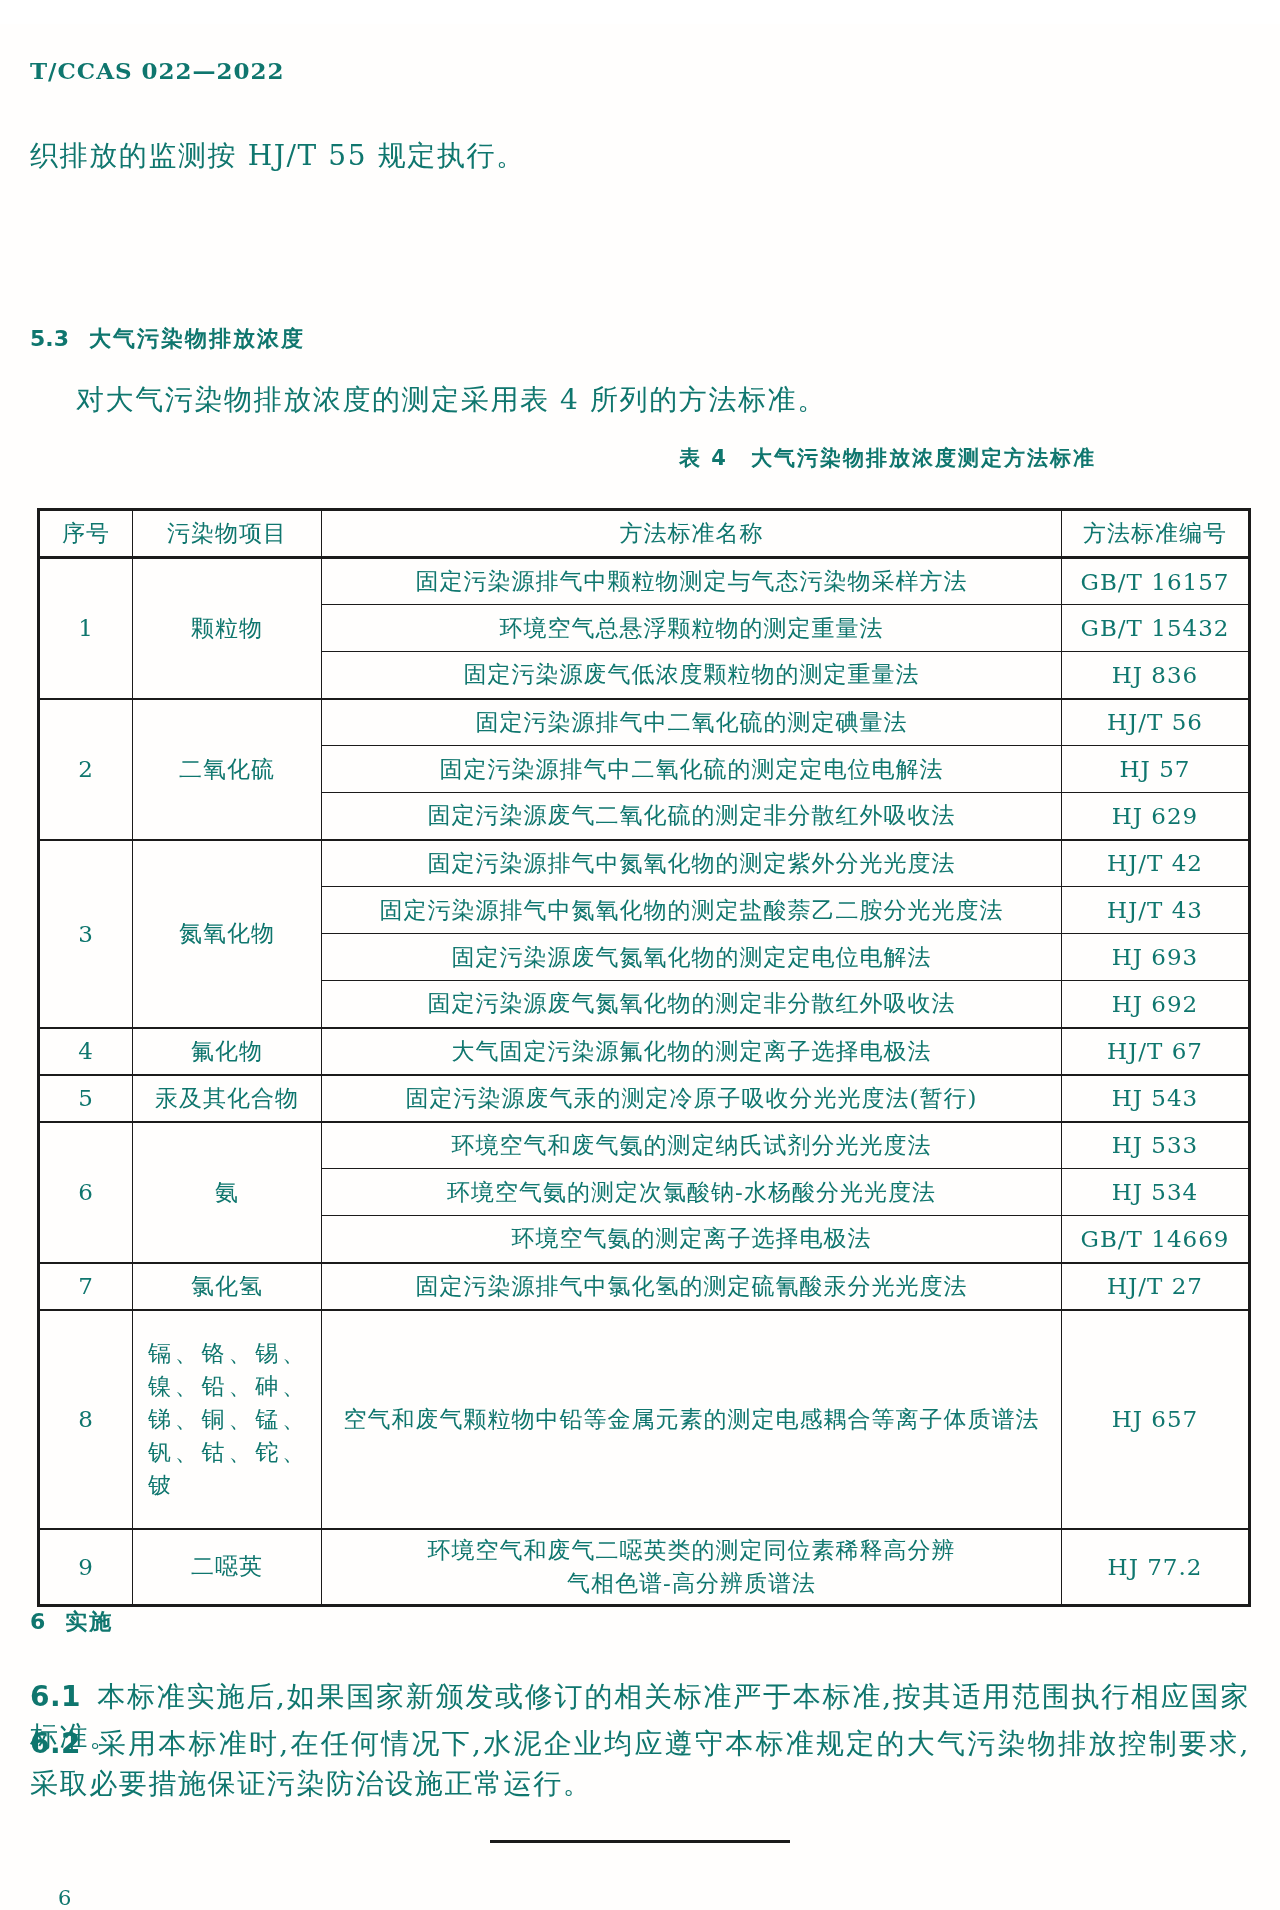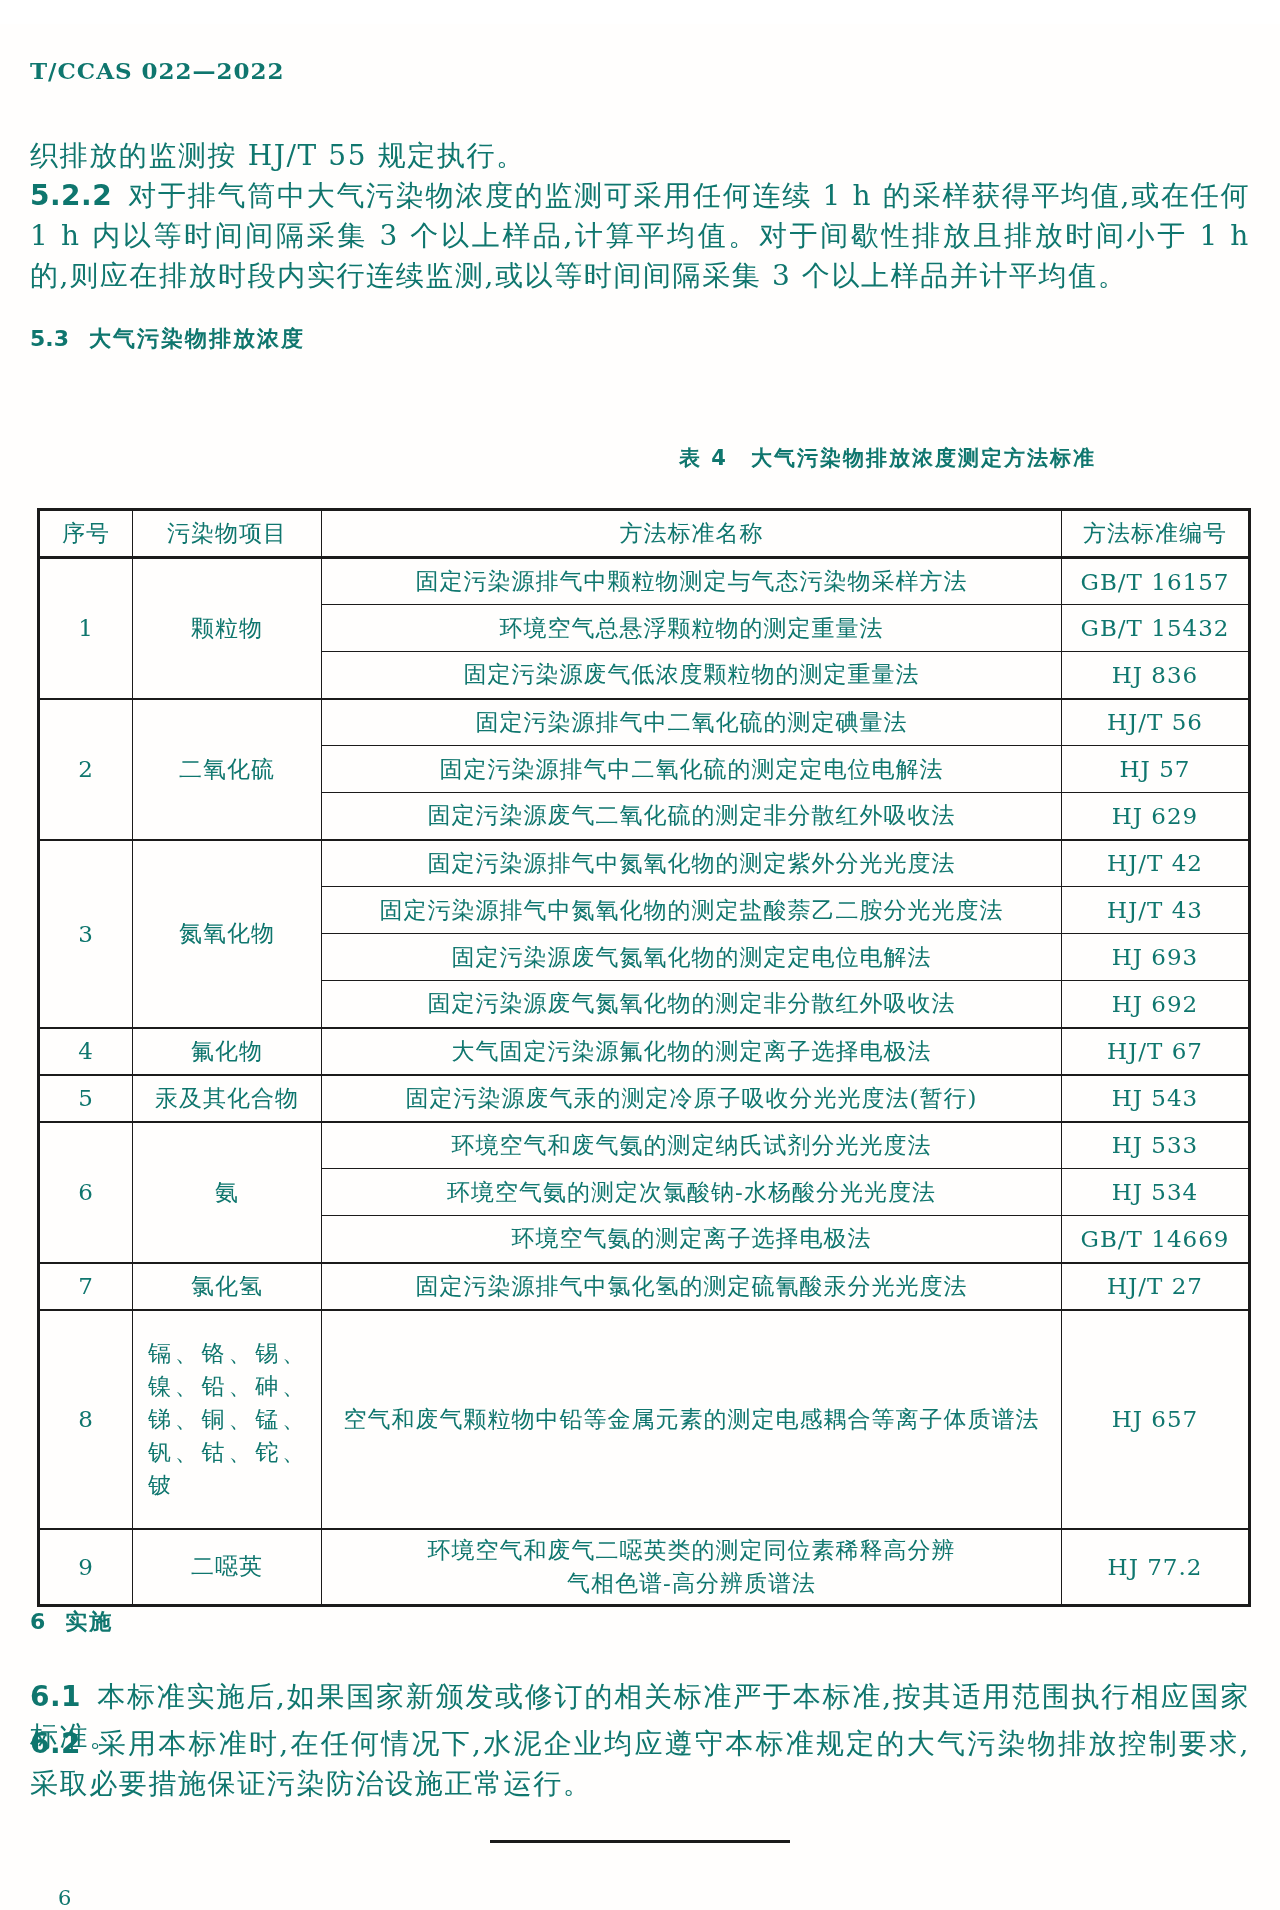--- a/index.html
+++ b/index.html
@@ -105,24 +105,24 @@
 </style>
 </head>
 <body>
 
 <div class="page">
 
   <div class="doc-header">T/CCAS 022—2022</div>
 
   <p class="body-text" style="top:112px;">织排放的监测按 HJ/T 55 规定执行。</p>
 
-  <p class="body-text justify" style="top:152px;"><span class="num">5.2.2</span><span>对于排气筒中大气污染物浓度的监测可采用任何连续 1 h 的采样获得平均值,或在任何 1 h 内以等时间间隔采集 3 个以上样品,计算平均值。对于间歇性排放且排放时间小于 1 h 的,则应在排放时段内实行连续监测,或以等时间间隔采集 3 个以上样品并计平均值。</span></p>
 
   <h3 class="heading" style="top:300px;"><span class="num">5.3</span><span>大气污染物排放浓度</span></h3>
 
+  <p class="body-text indent" style="top:356px;">对大气污染物排放浓度的测定采用表 4 所列的方法标准。</p>
 
   <div class="table-caption">表 4　大气污染物排放浓度测定方法标准</div>
 
   <div class="table-wrap">
     <table class="methods">
       <colgroup>
         <col style="width:94px">
         <col style="width:189px">
         <col style="width:740px">
         <col style="width:188px">

